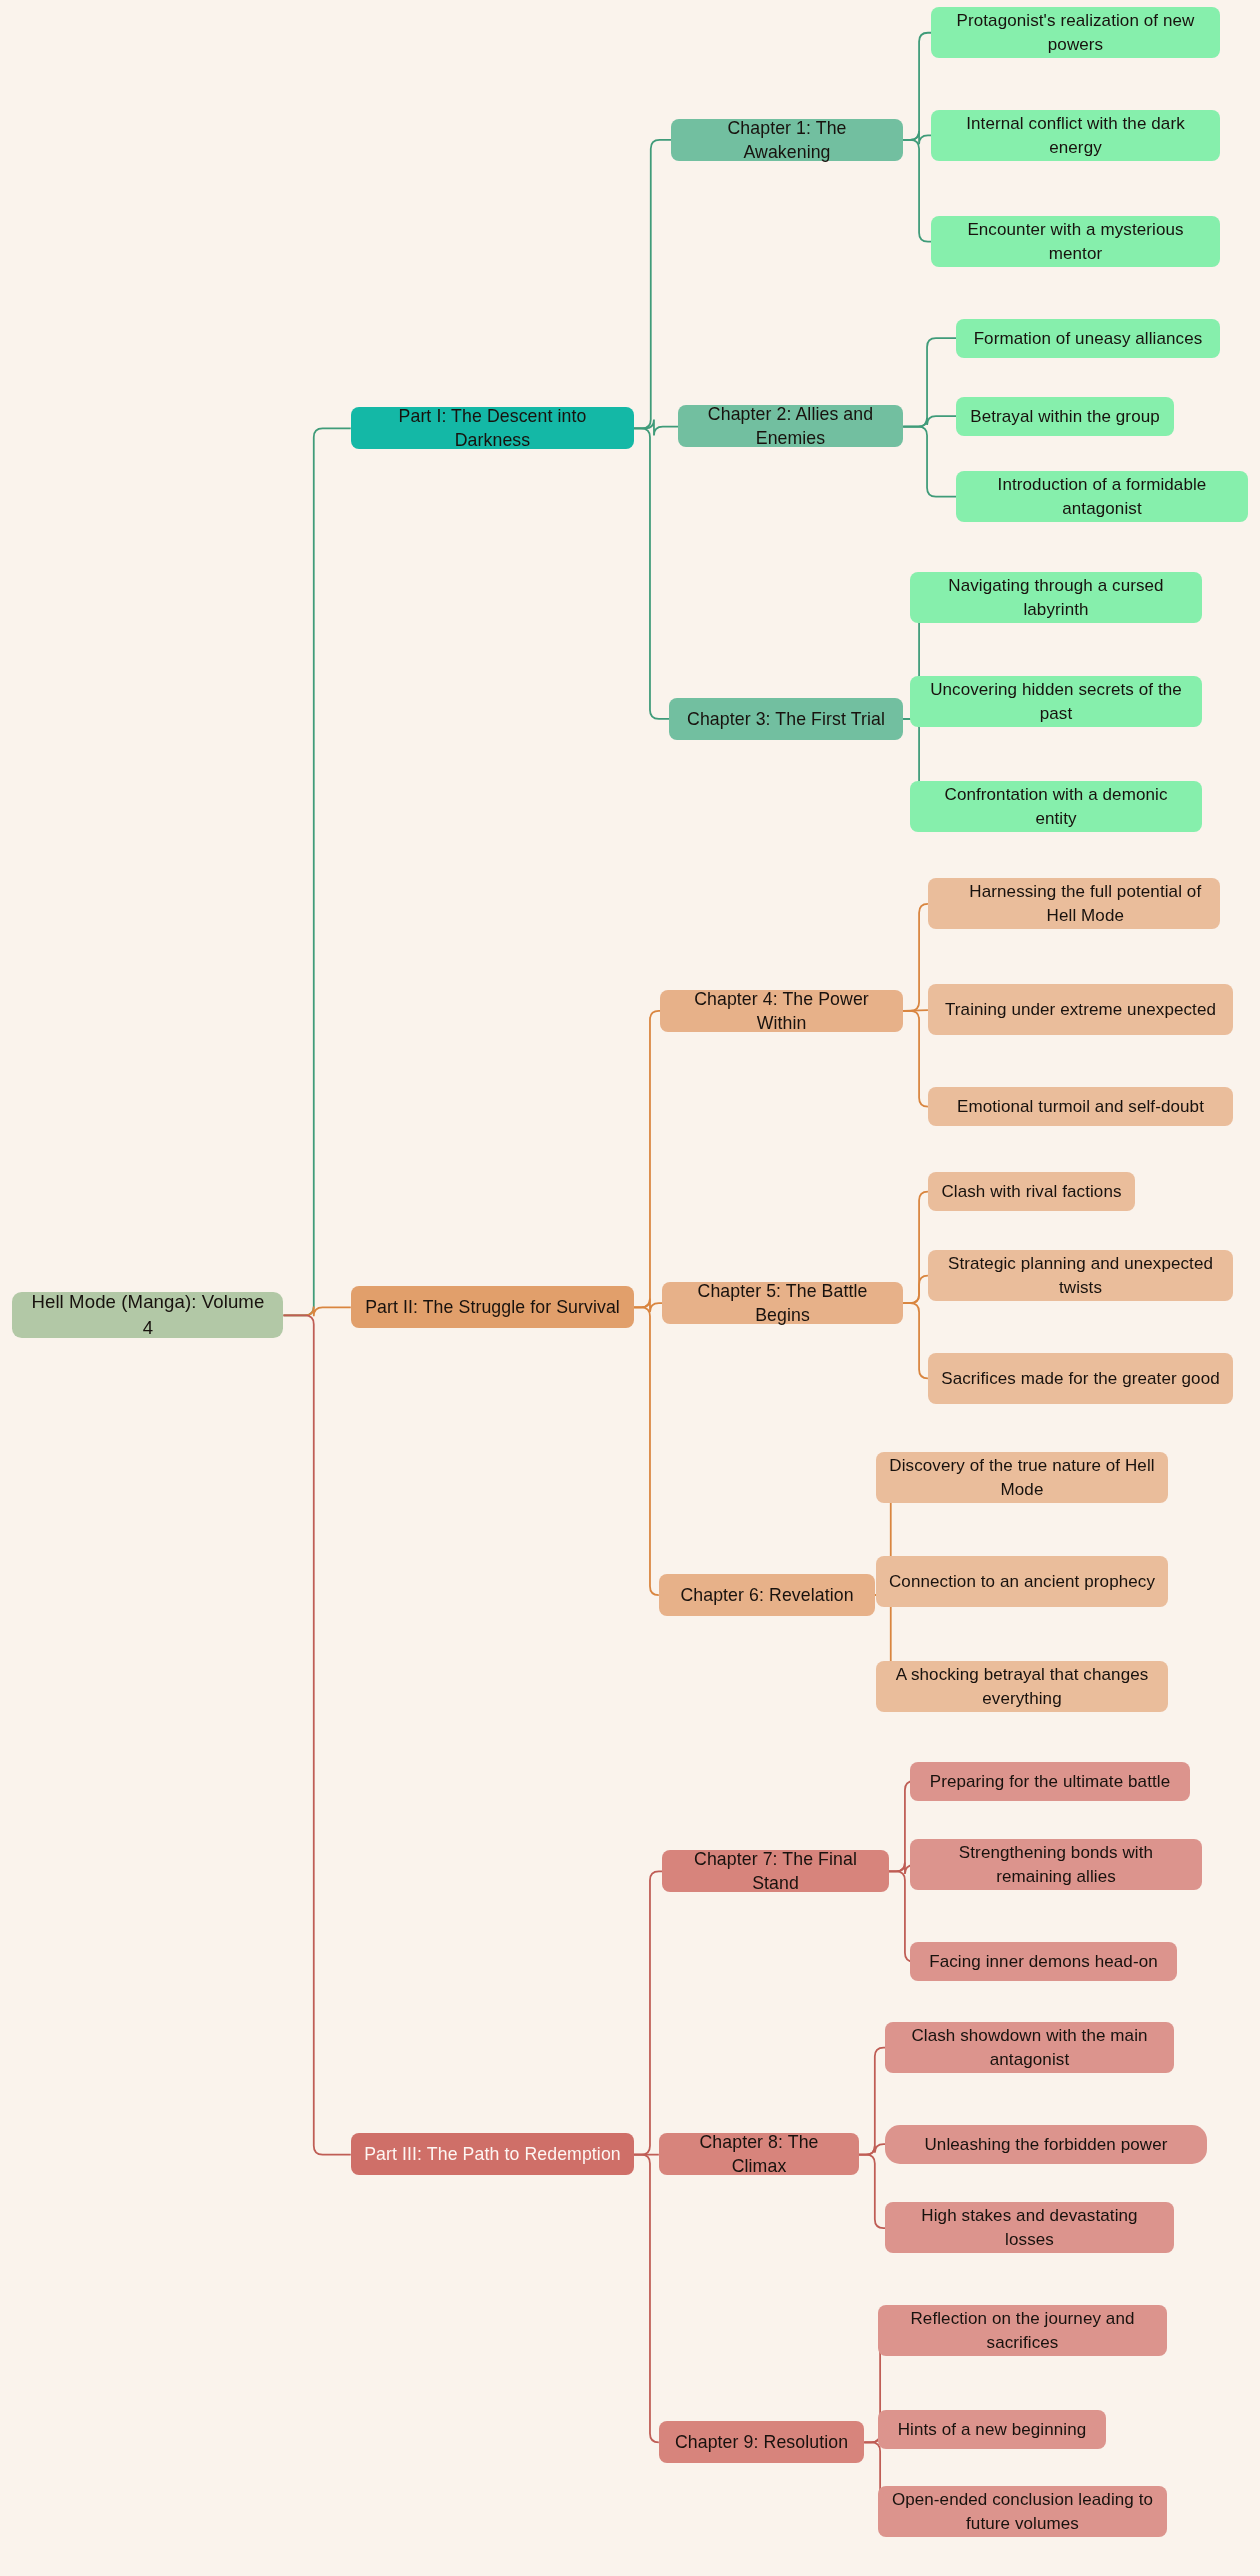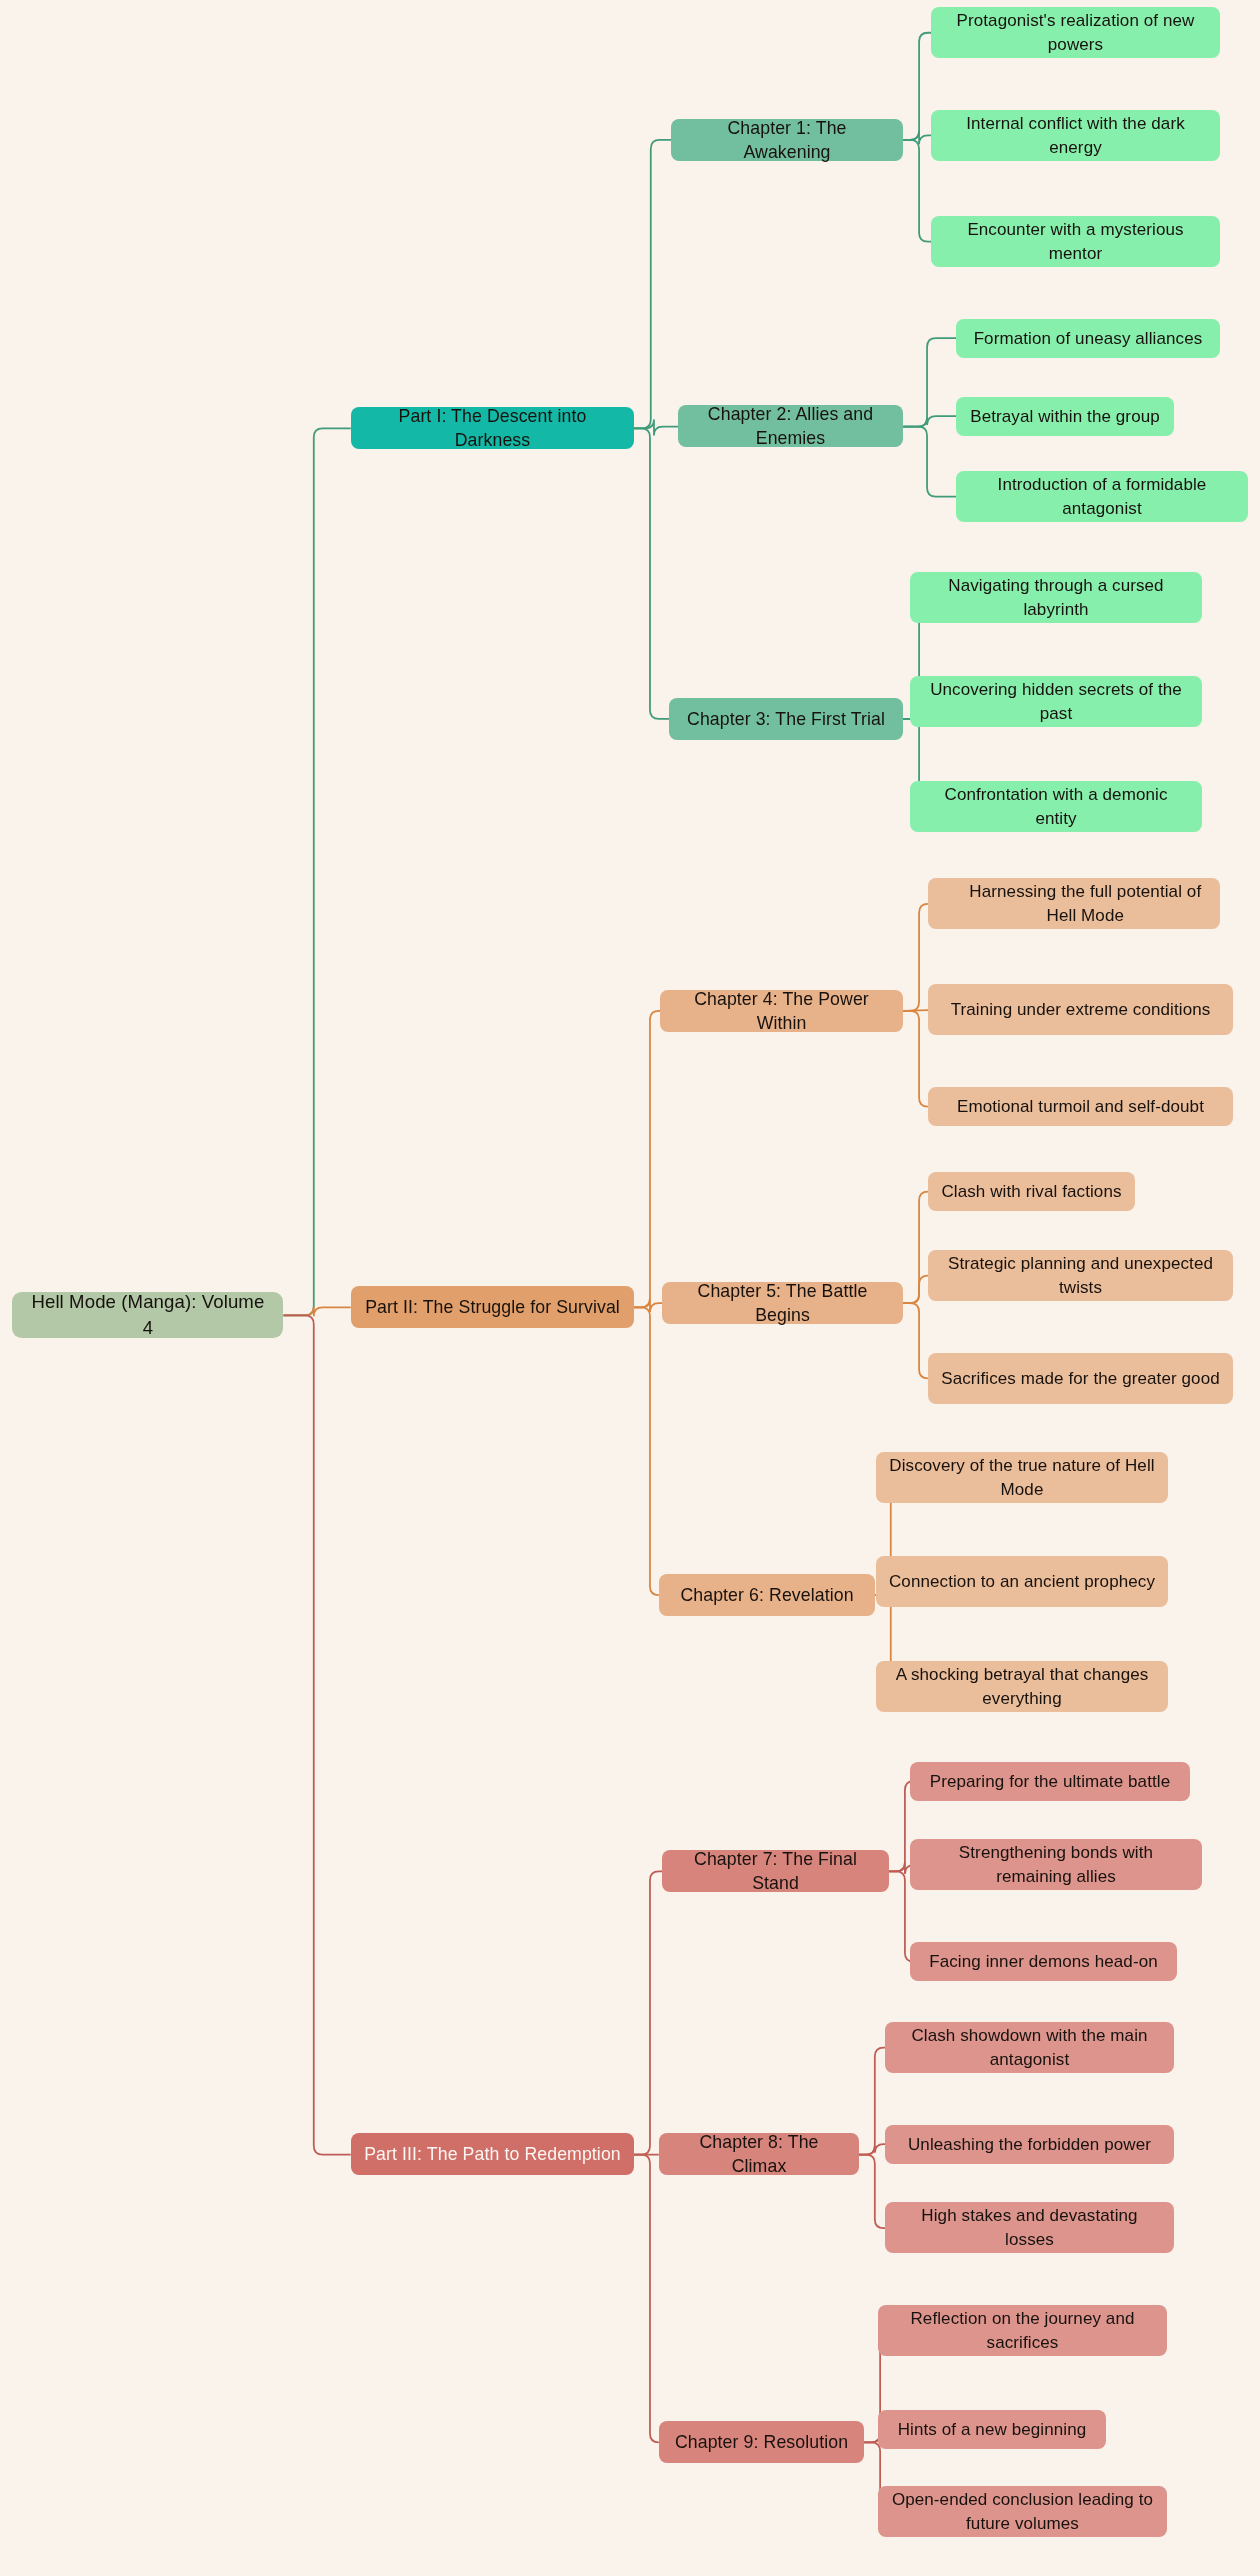--- a/index.html
+++ b/index.html
@@ -111,38 +111,38 @@
       <div class="node leaf-1" style="left: 956px; top: 319px; width: 264px; height: 39px;">Formation of uneasy alliances</div>
       <div class="node leaf-1" style="left: 956px; top: 397px; width: 218px; height: 39px;">Betrayal within the group</div>
       <div class="node leaf-1" style="left: 956px; top: 471px; width: 292px; height: 51px;">Introduction of a formidable antagonist</div>
       <div class="node chapter-1" style="left: 669px; top: 698px; width: 234px; height: 42px;">Chapter 3: The First Trial</div>
       <div class="node leaf-1" style="left: 910px; top: 572px; width: 292px; height: 51px;">Navigating through a cursed labyrinth</div>
       <div class="node leaf-1" style="left: 910px; top: 676px; width: 292px; height: 51px;">Uncovering hidden secrets of the past</div>
       <div class="node leaf-1" style="left: 910px; top: 781px; width: 292px; height: 51px;">Confrontation with a demonic entity</div>
       <div class="node part-2" style="left: 351px; top: 1286px; width: 283px; height: 42px;">Part II: The Struggle for Survival</div>
       <div class="node chapter-2" style="left: 660px; top: 990px; width: 243px; height: 42px;">Chapter 4: The Power Within</div>
       <div class="node leaf-2" style="left: 928px; top: 878px; width: 292px; height: 51px; padding-left: 35px;">Harnessing the full potential of Hell Mode</div>
-      <div class="node leaf-2" style="left: 928px; top: 984px; width: 305px; height: 51px;">Training under extreme conditions</div>
+      <div class="node leaf-2" style="left: 928px; top: 984px; width: 305px; height: 51px;">Training under extreme unexpected</div>
       <div class="node leaf-2" style="left: 928px; top: 1087px; width: 305px; height: 39px;">Emotional turmoil and self-doubt</div>
       <div class="node chapter-2" style="left: 662px; top: 1282px; width: 241px; height: 42px;">Chapter 5: The Battle Begins</div>
       <div class="node leaf-2" style="left: 928px; top: 1172px; width: 207px; height: 39px;">Clash with rival factions</div>
       <div class="node leaf-2" style="left: 928px; top: 1250px; width: 305px; height: 51px;">Strategic planning and unexpected twists</div>
       <div class="node leaf-2" style="left: 928px; top: 1353px; width: 305px; height: 51px;">Sacrifices made for the greater good</div>
       <div class="node chapter-2" style="left: 659px; top: 1574px; width: 216px; height: 42px;">Chapter 6: Revelation</div>
       <div class="node leaf-2" style="left: 876px; top: 1452px; width: 292px; height: 51px;">Discovery of the true nature of Hell Mode</div>
       <div class="node leaf-2" style="left: 876px; top: 1556px; width: 292px; height: 51px;">Connection to an ancient prophecy</div>
       <div class="node leaf-2" style="left: 876px; top: 1661px; width: 292px; height: 51px;">A shocking betrayal that changes everything</div>
       <div class="node part-3" style="left: 351px; top: 2133px; width: 283px; height: 42px;">Part III: The Path to Redemption</div>
       <div class="node chapter-3" style="left: 662px; top: 1850px; width: 227px; height: 42px;">Chapter 7: The Final Stand</div>
       <div class="node leaf-3" style="left: 910px; top: 1762px; width: 280px; height: 39px;">Preparing for the ultimate battle</div>
       <div class="node leaf-3" style="left: 910px; top: 1839px; width: 292px; height: 51px;">Strengthening bonds with remaining allies</div>
       <div class="node leaf-3" style="left: 910px; top: 1942px; width: 267px; height: 39px;">Facing inner demons head-on</div>
       <div class="node chapter-3" style="left: 659px; top: 2133px; width: 200px; height: 42px;">Chapter 8: The Climax</div>
       <div class="node leaf-3" style="left: 885px; top: 2022px; width: 289px; height: 51px;">Clash showdown with the main antagonist</div>
-      <div class="node leaf-3" style="left: 885px; top: 2125px; width: 289px; height: 39px;">Unleashing the forbidden power</div>
+      <div class="node leaf-3" style="left: 885px; top: 2125px; width: 322px; height: 39px; border-radius: 15px;">Unleashing the forbidden power</div>
       <div class="node leaf-3" style="left: 885px; top: 2202px; width: 289px; height: 51px;">High stakes and devastating losses</div>
       <div class="node chapter-3" style="left: 659px; top: 2421px; width: 205px; height: 42px;">Chapter 9: Resolution</div>
       <div class="node leaf-3" style="left: 878px; top: 2305px; width: 289px; height: 51px;">Reflection on the journey and sacrifices</div>
       <div class="node leaf-3" style="left: 878px; top: 2410px; width: 228px; height: 39px;">Hints of a new beginning</div>
       <div class="node leaf-3" style="left: 878px; top: 2486px; width: 289px; height: 51px;">Open-ended conclusion leading to future volumes</div>
     </div>
 </div>
 
 
 </body></html>

